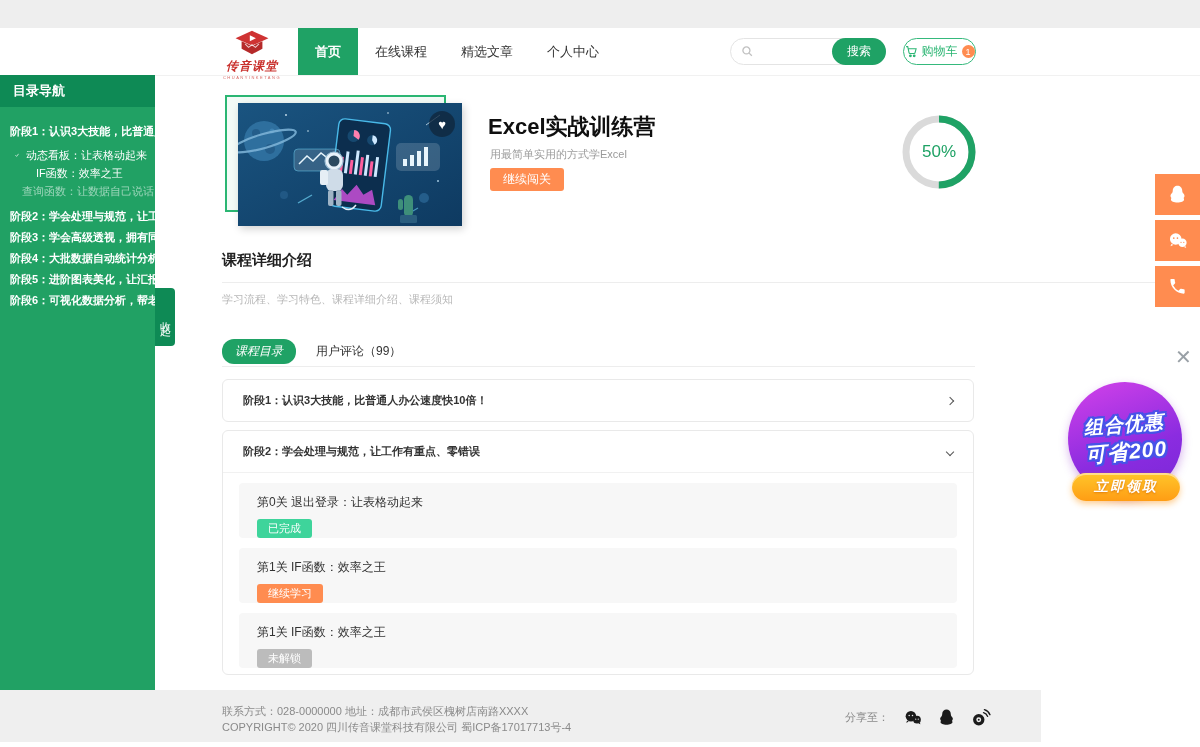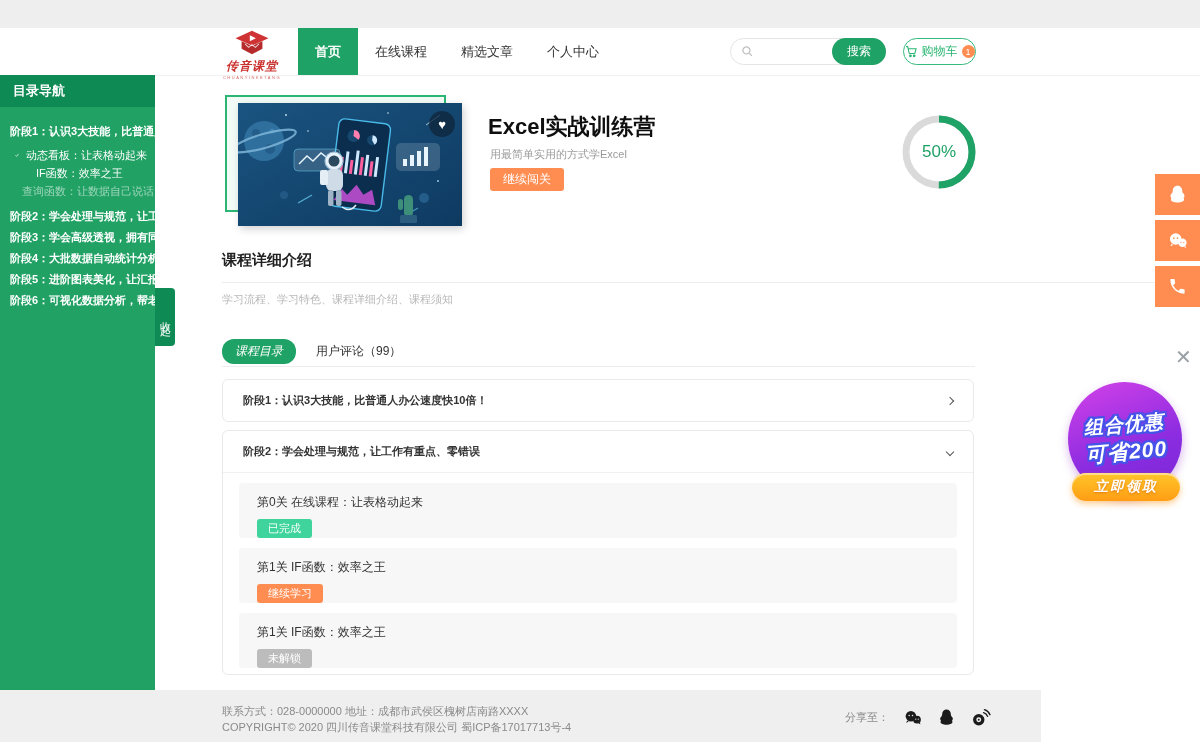--- a/index.html
+++ b/index.html
@@ -287,21 +287,21 @@
   <span class="chev chev-g"></span>
 </div>
 
 <div class="stage2">
   <div class="stage2-head">
     <span class="stage-title">阶段2：学会处理与规范，让工作有重点、零错误</span>
     <span class="chev down chev-g"></span>
   </div>
   <div class="stage2-body">
     <div class="lesson">
-      <div class="lesson-title">第0关 在线课程：让表格动起来</div>
+      <div class="lesson-title">第0关 退出登录：让表格动起来</div>
       <span class="badge done">已完成</span>
     </div>
     <div class="lesson">
       <div class="lesson-title">第1关 IF函数：效率之王</div>
       <span class="badge cont">继续学习</span>
     </div>
     <div class="lesson">
       <div class="lesson-title">第1关 IF函数：效率之王</div>
       <span class="badge lock">未解锁</span>
     </div>

